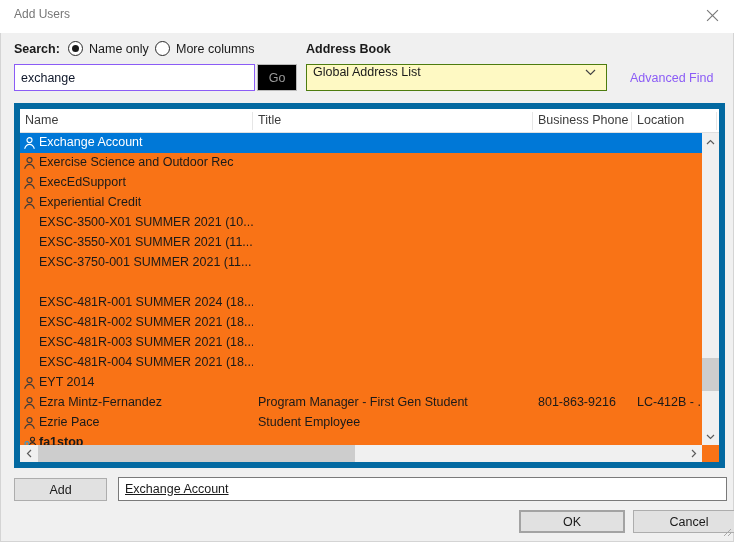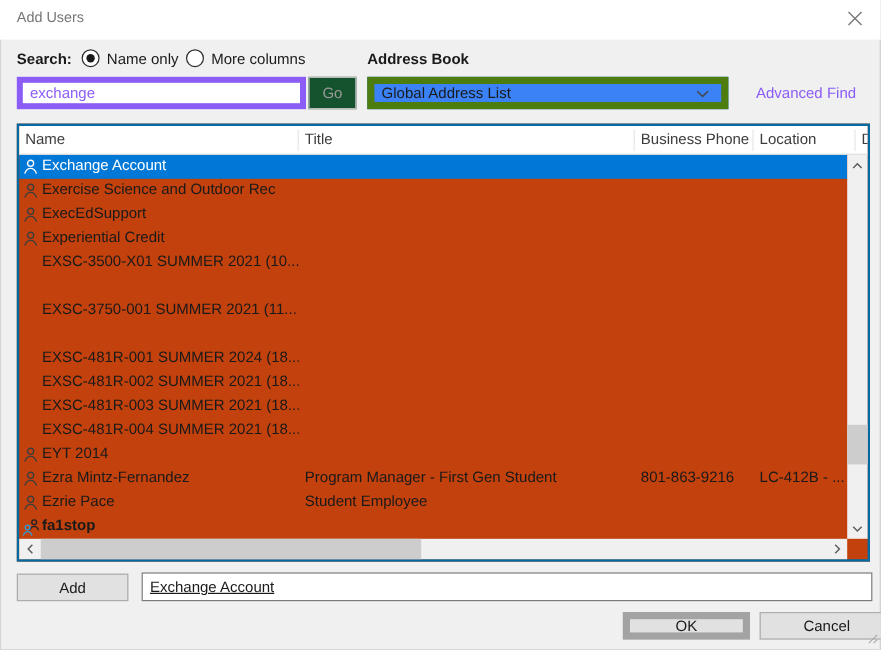--- a/index.html
+++ b/index.html
@@ -20,33 +20,33 @@
   .lbl { position:absolute; font-weight:bold; }
   .lbl-search { left:14px; top:42px; }
   .lbl-addrbook { left:306px; top:42px; }
   .radio { position:absolute; top:41px; display:flex; align-items:center; cursor:default; }
   .radio .rb { width:15px; height:15px; border:1px solid #2b2b2b; border-radius:50%;
     background:#fff; margin-right:6px; position:relative; flex:0 0 auto; }
   .radio.checked .rb::after { content:""; position:absolute; left:3px; top:3px;
     width:7px; height:7px; border-radius:50%; background:#1a1a1a; }
   .r1 { left:68px; } .r2 { left:155px; }
   .searchbox { position:absolute; left:14px; top:64px; width:241px; height:27px;
-    border:5px solid #8b5cf6; background:#fff; font:inherit; padding:0 6px; color:#8b5cf6; }
+    border:1px solid #8b5cf6; background:#fff; font:inherit; padding:0 6px; color:#0f172a; }
   .gobtn { position:absolute; left:257px; top:64px; width:40px; height:27px;
-    background:#14532d; border:1px solid #bababa; color:#9a9a9a;
+    background:#000000; border:1px solid #bababa; color:#9a9a9a;
     display:flex; align-items:center; justify-content:center; }
   .combo { position:absolute; left:306px; top:64px; width:301px; height:27px;
-    background:#3b82f6; border:6px solid #4d7c0f; display:flex; align-items:center;
+    background:#fef9c3; border:1px solid #4d7c0f; display:flex; 
     padding:0 6px; cursor:default; }
   .combo .val { flex:1 1 auto; overflow:hidden; white-space:nowrap; }
   .combo .chev { flex:0 0 auto; margin-right:4px; }
   .advfind { position:absolute; left:630px; top:71px; color:#8b5cf6; cursor:pointer; text-decoration:none; }
   
   .list { position:absolute; left:14px; top:103px; width:711px; height:365px;
-    background:#c2410c; border:2px solid #0369a1; }
+    background:#f97316; border:6px solid #0369a1; }
   .thead { position:absolute; left:0; top:0; right:0; height:24px; background:#fff;
     border-bottom:1px solid #e0e0e0; color:#3c3c3c; overflow:hidden; }
   .thead .col { position:absolute; top:4px; white-space:nowrap; }
   .hdiv { position:absolute; top:3px; height:18px; width:1px; background:#e6e6e6; }
   .rows { position:absolute; left:0; top:24px; right:17px; bottom:17px; overflow:hidden; }
   .trow { position:relative; height:20px; width:100%; white-space:nowrap; }
   .trow .cell { position:absolute; top:2px; overflow:hidden; white-space:nowrap; }
   .c-name  { left:19px;  width:214px; }
   .c-title { left:238px; width:276px; }
   .c-phone { left:518px; width:96px;  }
@@ -65,21 +65,21 @@
   .vthumb { position:absolute; left:0; width:17px; top:225px; height:33px; background:#cdcdcd; }
   .hthumb { position:absolute; top:0; height:17px; left:18px; width:317px; background:#cdcdcd; }
   .sb-btn svg { stroke:#5c5c5c; }
   
   .btn { position:absolute; background:#e1e1e1; border:1px solid #adadad;
     display:flex; align-items:center; justify-content:center; font:inherit; color:#1a1a1a; }
   .addbtn { left:14px; top:478px; width:93px; height:23px; }
   .recipfield { position:absolute; left:118px; top:477px; width:609px; height:24px;
     background:#fff; border:1px solid #7a7a7a; display:flex; align-items:center; padding:0 6px; }
   .recipfield .recip { text-decoration:underline; }
-  .okbtn { left:519px; top:510px; width:106px; height:23px; border:6px solid #a3a3a3; }
+  .okbtn { left:519px; top:510px; width:106px; height:23px; border:2px solid #a3a3a3; }
   .cancelbtn { left:633px; top:510px; width:112px; height:23px; }
   .grip { position:absolute; right:2px; bottom:2px; color:#a9a9a9; }
 </style>
 </head>
 <body>
 
 <div class="titlebar">
   <span class="title">Add Users</span>
   <div class="closebtn">
     <span>
@@ -171,20 +171,21 @@
       </div>
       <div class="trow">
         <span class="icon"></span>
         <span class="cell c-name">EXSC-3500-X01 SUMMER 2021 (10...</span>
         <span class="cell c-title"></span>
         <span class="cell c-phone"></span>
         <span class="cell c-loc"></span>
       </div>
       <div class="trow">
         <span class="icon"></span>
+        <span class="cell c-name">EXSC-3550-X01 SUMMER 2021 (11...</span>
         <span class="cell c-title"></span>
         <span class="cell c-phone"></span>
         <span class="cell c-loc"></span>
       </div>
       <div class="trow">
         <span class="icon"></span>
         <span class="cell c-name">EXSC-3750-001 SUMMER 2021 (11...</span>
         <span class="cell c-title"></span>
         <span class="cell c-phone"></span>
         <span class="cell c-loc"></span>

